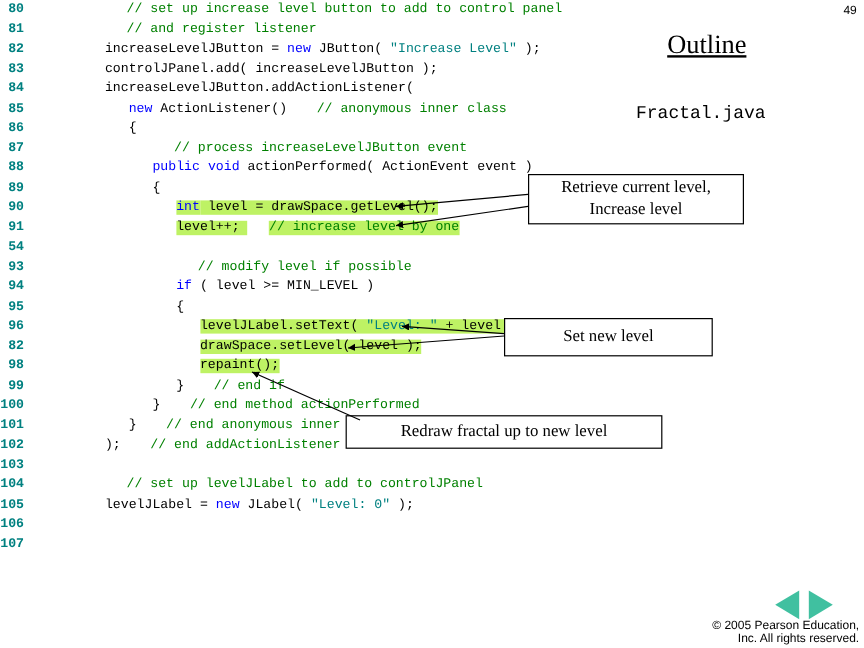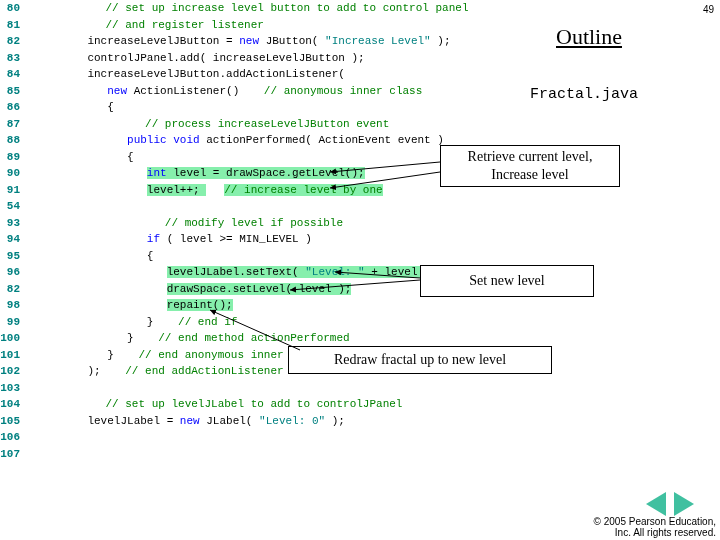--- a/index.html
+++ b/index.html
@@ -5,21 +5,21 @@
   * { margin: 0; padding: 0; box-sizing: border-box; }
   body { width: 720px; height: 540px; background: #fff; font-family: sans-serif; position: relative; overflow: hidden; }
   .code-area { position: absolute; left: 0; top: 0; width: 560px; font-family: Consolas, 'Courier New', monospace; font-size: 11px; line-height: 16.5px; }
   .line { display: flex; align-items: flex-end; white-space: pre; }
   .ln { width: 28px; text-align: right; padding-right: 8px; color: #008080; font-weight: bold; }
   .code { flex: 1; }
   .c-comment { color: #008000; margin-left: 18px; }
   .c-kw { color: #0000ff; }
   .c-str { color: #008080; }
   .c-plain { color: #000; }
-  .hl { background: #86efac; }
+  .hl { background: #bef264; }
   .outline { position: absolute; left: 556px; top: 12px; font-family: 'Times New Roman', serif; font-size: 22px; text-decoration: underline; margin-top: 12px; }
   .pagenum { position: absolute; right: 6px; top: 4px; font-size: 10px; }
   .filename { position: absolute; left: 530px; top: 86px; font-family: 'Courier New', monospace; font-size: 15px; }
   .callout { position: absolute; background: #fff; border: 1px solid #000; font-family: 'Times New Roman', serif; font-size: 14px; text-align: center; padding: 2px 6px; line-height: 18px; }
   .co1 { left: 440px; top: 145px; width: 180px; }
   .co2 { left: 420px; top: 265px; width: 174px; padding: 6px; }
   .co3 { left: 288px; top: 346px; width: 264px; padding: 4px; }
   svg.arrows { position: absolute; left: 0; top: 0; pointer-events: none; }
   .navbtn { position: absolute; bottom: 24px; width: 0; height: 0; border-top: 12px solid transparent; border-bottom: 12px solid transparent; }
   .nav-prev { right: 54px; border-right: 20px solid #40c0a0; }

